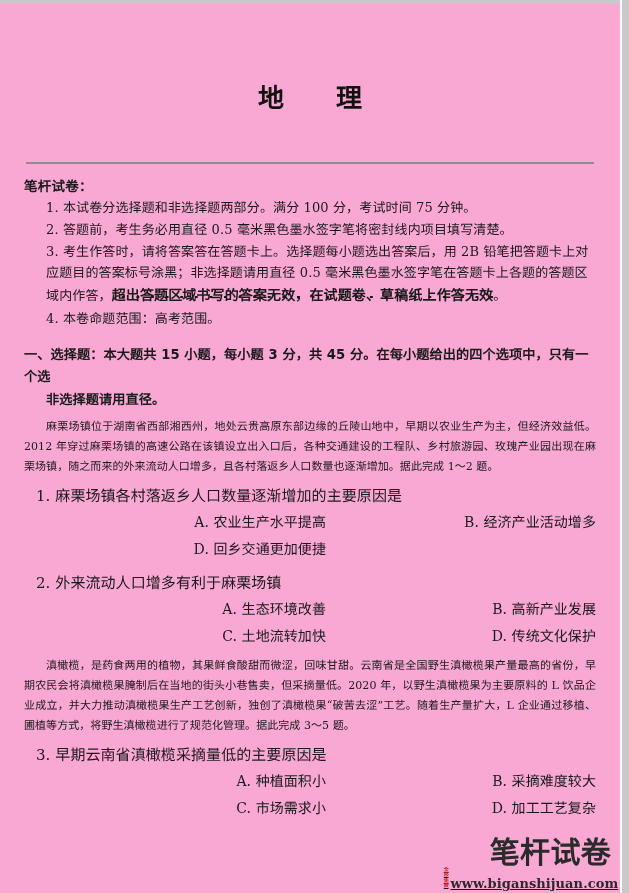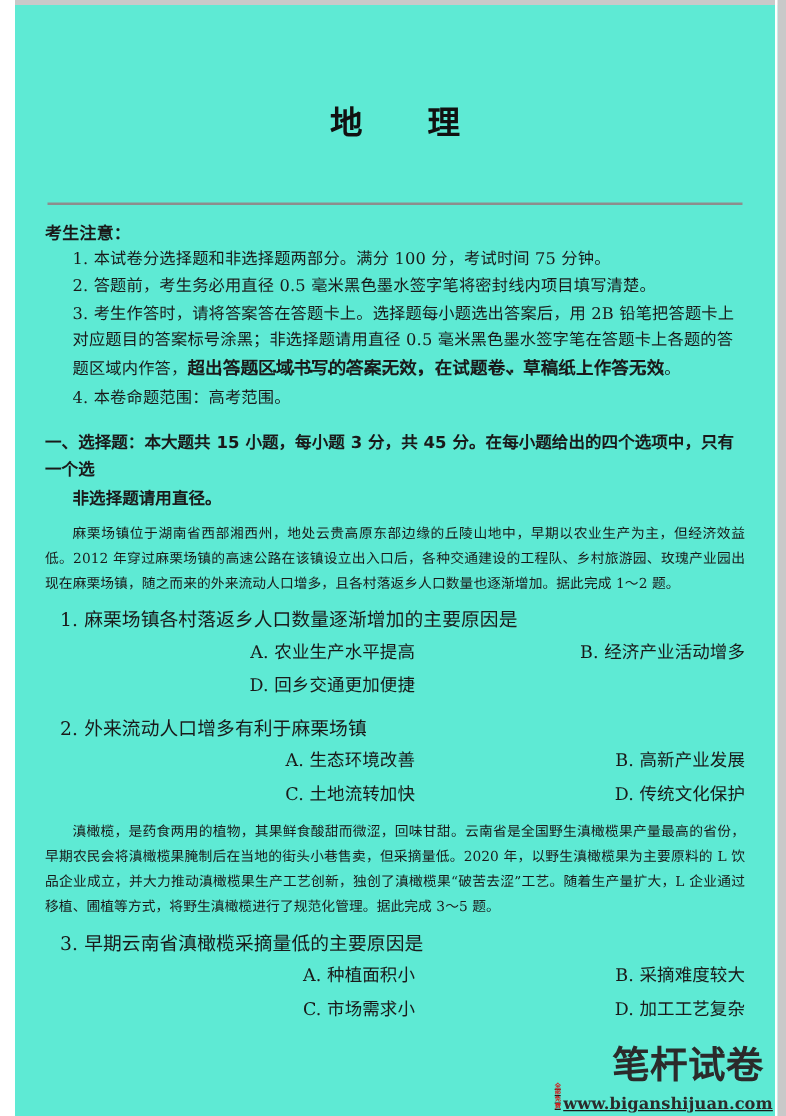--- a/index.html
+++ b/index.html
@@ -14,22 +14,21 @@
     overflow: hidden;
     font-family: "DejaVu Serif", "Liberation Serif", serif;
     color: #1a1a1a;
     position: relative;
   }
 
   
   .page-frame {
     position: absolute;
     inset: 0;
-    background: #5eead4;
-    margin-left: 12px;
+    background: #f9a8d4;
   }
   .edge-top {
     position: absolute;
     top: 0; left: 0; right: 0;
     height: 4px;
     background: #c9c9c9;
   }
   .edge-right {
     position: absolute;
     top: 0; right: 0; bottom: 0;
@@ -218,21 +217,21 @@
   <div class="edge-right"></div>
   <div class="edge-right-inner"></div>
 
   <div class="sheet">
 
     <h1 class="doc-title">地　理</h1>
 
     <hr class="rule">
 
     <div class="notice">
-      <p class="notice-heading">考生注意：</p>
+      <p class="notice-heading">笔杆试卷：</p>
       <ul class="notice-list">
         <li class="notice-item">1. 本试卷分选择题和非选择题两部分。满分 100 分，考试时间 75 分钟。</li>
         <li class="notice-item">2. 答题前，考生务必用直径 0.5 毫米黑色墨水签字笔将密封线内项目填写清楚。</li>
         <li class="notice-item"><span>3. 考生作答时，请将答案答在答题卡上。选择题每小题选出答案后，用 2B 铅笔把答题卡上对应题目的答案标号涂黑；非选择题请用直径 0.5 毫米黑色墨水签字笔在答题卡上各题的答题区域内作答，</span><span class="emph">超出答题区域书写的答案无效，在试题卷、草稿纸上作</span><span class="emph">答无效</span><span>。</span></li>
         <li class="notice-item">4. 本卷命题范围：高考范围。</li>
       </ul>
     </div>
 
     <p class="section-head"><span>一、选择题：本大题共 15 小题，每小题 3 分，共 45 分。在每小题给出的四个选项中，只有一个选</span><span class="cont">非选择题请用直径。</span></p>
 

